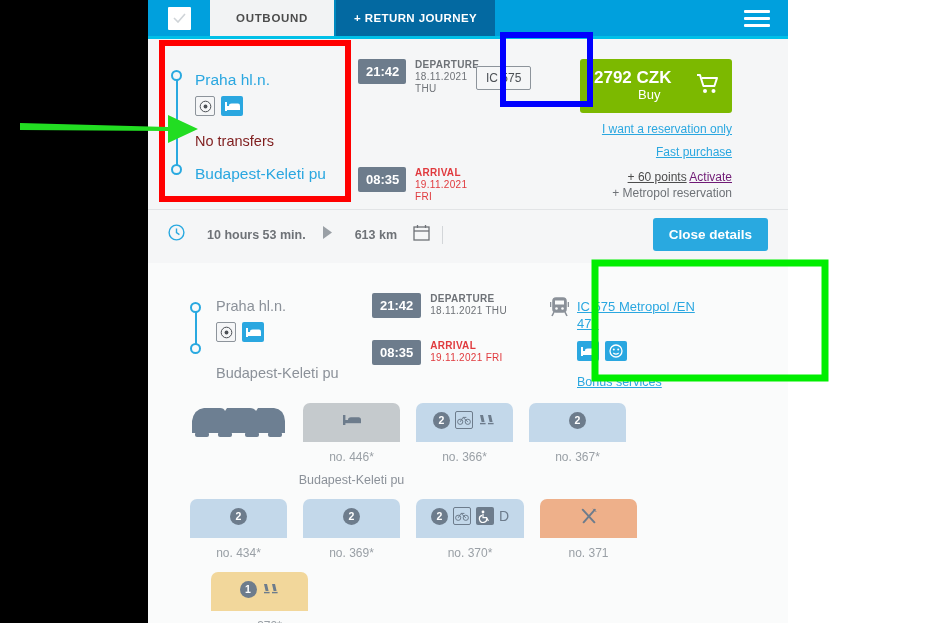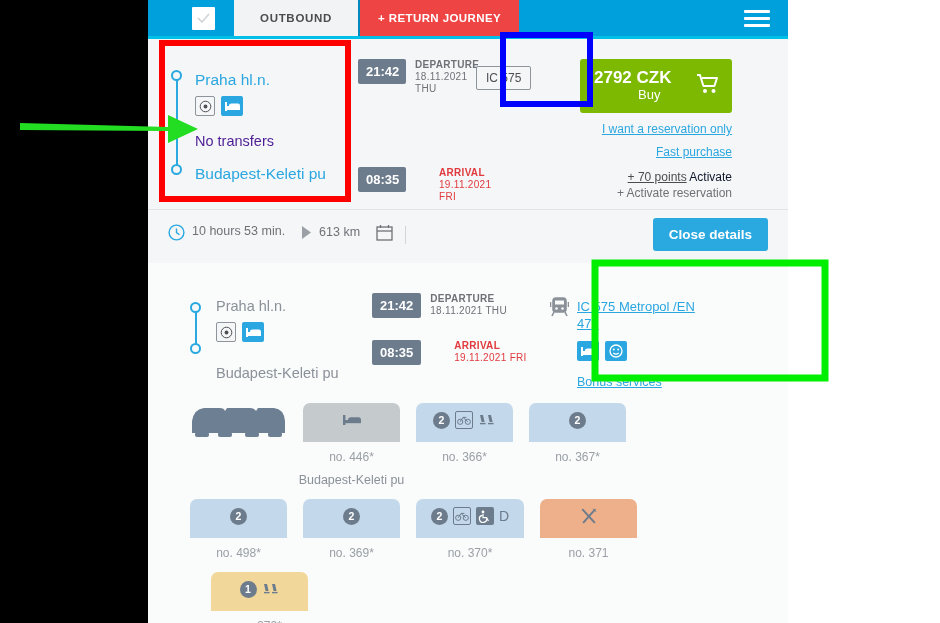--- a/index.html
+++ b/index.html
@@ -17,38 +17,38 @@
     background: #000;
   }
 
   
   .app {
     position: absolute; left: 148px; top: 0; width: 640px; height: 623px;
     background: #ffffff;
   }
 
   
-  .tabbar { position: relative; height: 36px; background: #00a0dd; display: flex; padding-left: 24px; }
+  .tabbar { position: relative; height: 36px; background: #00a0dd; display: flex; }
   .tab-check {
     width: 62px; height: 36px; background: #00a0dd;
     display: flex; align-items: center; justify-content: center;
   }
   .checkbox {
     width: 23px; height: 23px; background: #fff; border-radius: 1px;
     display: flex; align-items: center; justify-content: center;
   }
   .checkbox svg { display:block; }
   .tab-outbound {
     height: 36px; background: #f2f3f4; color: #4c4c4c;
     font-size: 11.5px; font-weight: bold; letter-spacing: .7px;
     display: flex; align-items: center; padding: 0 26px;
     border-right: 2px solid #0089bf;
   }
   .tab-return {
-    height: 36px; background: #ef4444; color: #ffffff;
+    height: 36px; background: #0369a1; color: #ffffff;
     font-size: 11.5px; font-weight: bold; letter-spacing: .4px;
     display: flex; align-items: center; padding: 0 18px;
   }
   .hamburger {
     position: absolute; right: 18px; top: 0; height: 36px;
     display: flex; flex-direction: column; justify-content: center; gap: 4px;
     cursor: pointer;
   }
   .hamburger span { display:block; width: 26px; height: 3px; background:#fff; border-radius:1px; }
 
@@ -72,62 +72,62 @@
   .stn.arr { margin-top: 15px; }
   .stn-icons { margin-left: 33px; margin-top: 6px; display: flex; gap: 6px; align-items: center; }
   .ico-box {
     width: 20px; height: 20px; border: 1px solid #8d949b; border-radius: 2px;
     display: flex; align-items: center; justify-content: center; background: #f5f6f7;
   }
   .ico-blue {
     width: 22px; height: 20px; background: #2aa7e0; border-radius: 2px;
     display: flex; align-items: center; justify-content: center;
   }
-  .transfers { margin-left: 33px; margin-top: 17px; font-size: 14.5px; color: #4c1d95; }
+  .transfers { margin-left: 33px; margin-top: 17px; font-size: 14.5px; color: #7f1d1d; }
 
   .times-col { width: 118px; padding-top: 8px; }
   .time-row { display: flex; align-items: flex-start; }
   .time-row.second { margin-top: 72px; }
   .timebox {
     background: #6d7c8c; color: #fff; font-size: 13px; font-weight: bold;
     padding: 5px 8px; border-radius: 2px; min-width: 48px; text-align: center;
   }
   .lbl { margin-left: 9px; font-size: 10px; line-height: 12px; letter-spacing: .3px; }
   .lbl .t { color: #6e7277; font-weight: bold; }
   .lbl .d { color: #6e7277; }
-  .lbl.arrv .t, .lbl.arrv .d { color: #e03a3e; margin-left: 24px; }
+  .lbl.arrv .t, .lbl.arrv .d { color: #e03a3e; }
 
   .train-col { width: 104px; padding-top: 15px; }
   .train-badge {
     display: inline-block; border: 1px solid #8d949b; border-radius: 2px;
     padding: 4px 9px; font-size: 12px; color: #4c5055; background: #f5f6f7;
   }
 
   .buy-col { width: 172px; padding-top: 8px; text-align: right; padding-right: 20px; }
   .buy-btn {
     background: #7cb900; border-radius: 3px; color: #fff;
     padding: 9px 12px 10px 14px; text-align: left;
     display: flex; align-items: center; justify-content: space-between; cursor: pointer;
   }
   .buy-btn .price { font-size: 17px; font-weight: bold; line-height: 19px; }
   .buy-btn .buy { font-size: 13px; line-height: 16px; padding-left: 44px; }
   .lnk { display:block; color: #2aa7e0; font-size: 12px; text-decoration: underline; margin-top: 9px; cursor:pointer;}
   .pts { margin-top: 11px; font-size: 12px; color: #4c4c4c; }
   .pts u { text-decoration: underline; }
-  .pts .a { color: #0f172a; cursor: pointer; }
+  .pts .a { color: #701a75; text-decoration: underline; cursor: pointer; }
   .incl { font-size: 12px; color: #6e7277; margin-top: 2px; }
 
   
   .infobar {
     display: flex; align-items: center; padding: 8px 20px 12px 20px;
     border-top: 1px solid #e2e4e6; margin-top: 6px;
   }
   .infobar .txt { font-size: 12.5px; color: #6e7277; }
   .infobar .sep { width:1px; height:18px; background:#d3d6d9; margin: 0 12px; }
-  .info-item { display: flex; align-items: flex-start; gap: 7px; margin-right: 16px; }
+  .info-item { display: flex; align-items: center; gap: 22px; margin-right: 16px; font-weight: bold; }
   .btn-blue {
     margin-left: auto; background: #29a9e0; color: #fff; border-radius: 3px;
     font-size: 13.5px; font-weight: bold; padding: 9px 16px; cursor: pointer;
   }
 
   
   .notch {
     position: absolute; left: 0; bottom: -12px; width: 640px; height: 12px;
     overflow: hidden;
   }
@@ -269,24 +269,24 @@
               <svg width="24" height="22" viewBox="0 0 24 22">
                 <path d="M1 2 h3 l3.4 11 h11 l2.6 -8 h-15" stroke="#fff" stroke-width="2" fill="none" stroke-linejoin="round"></path>
                 <circle cx="9" cy="18" r="2" fill="#fff"></circle>
                   <circle cx="17.5" cy="18" r="2" fill="#fff"></circle>
               </svg>
             </span>
           </div>
           <a class="lnk">I want a reservation only</a>
           <a class="lnk">Fast purchase</a>
           <div class="pts">
-            <u>+ 70 points</u>
+            <u>+ 60 points</u>
             <span class="a">Activate</span>
           </div>
-          <div class="incl">+ Activate reservation</div>
+          <div class="incl">+ Metropol reservation</div>
         </div>
       </div>
 
       <div class="infobar">
         <div class="info-item">
           <span>
             <svg width="17" height="17" viewBox="0 0 17 17">
                 <circle cx="8.5" cy="8.5" r="7.4" stroke="#29a9e0" stroke-width="1.4" fill="none"></circle>
                 <path d="M8.5 4.4 V8.7 L11.4 10.6" stroke="#29a9e0" stroke-width="1.4" fill="none"></path>
               </svg>
@@ -465,21 +465,21 @@
 
         <div class="coach-row" style="margin-top:12px">
           <div class="coach-cell">
             <div class="coach" style="background:#c3d8ea">
               <span class="cls-badge">2</span>
               <div class="wheels" style="background:#c3d8ea">
                   <i style="background:#c3d8ea"></i>
                   <i style="background:#c3d8ea"></i>
                 </div>
             </div>
-            <div class="coach-no">no. 498*</div>
+            <div class="coach-no">no. 434*</div>
           </div>
 
           <div class="coach-cell">
             <div class="coach" style="background:#c3d8ea">
               <span class="cls-badge">2</span>
               <div class="wheels" style="background:#c3d8ea">
                   <i style="background:#c3d8ea"></i>
                   <i style="background:#c3d8ea"></i>
                 </div>
             </div>

